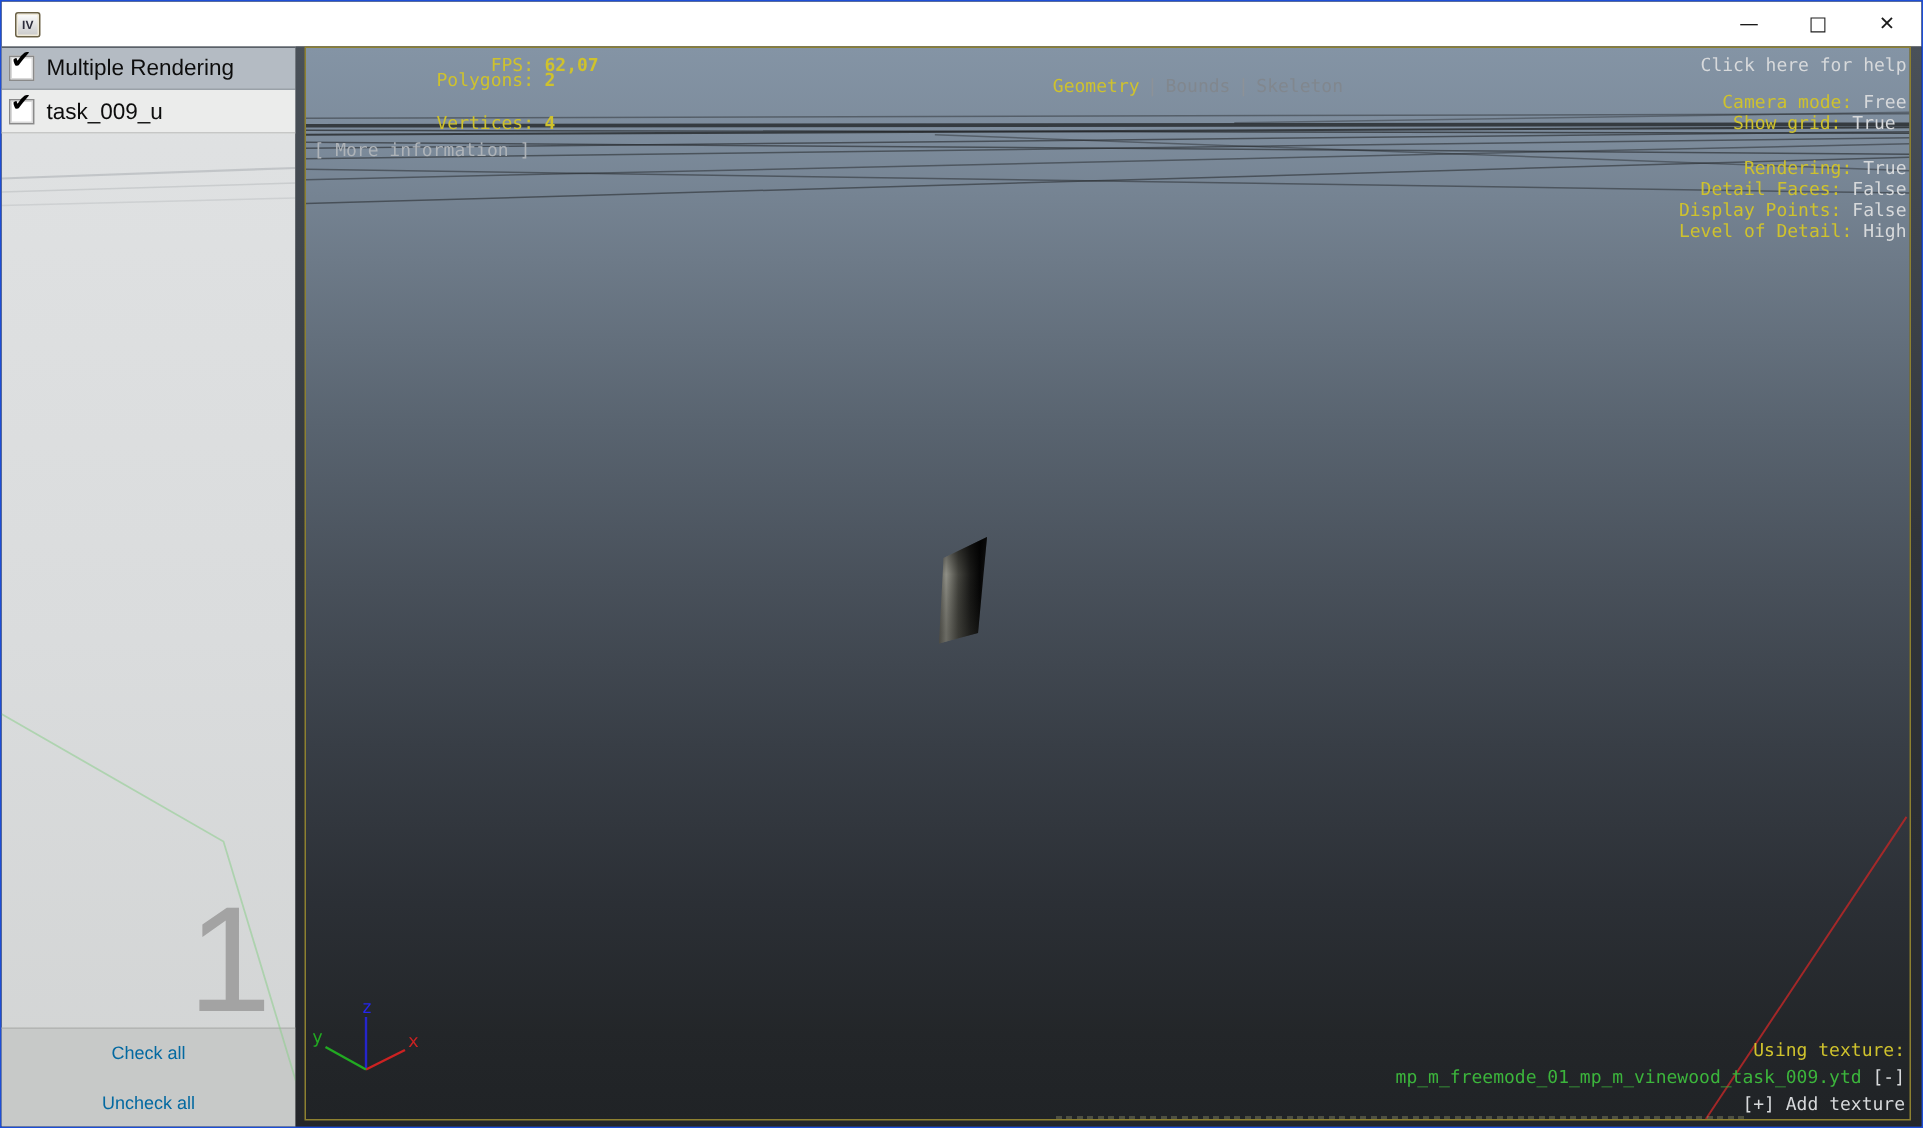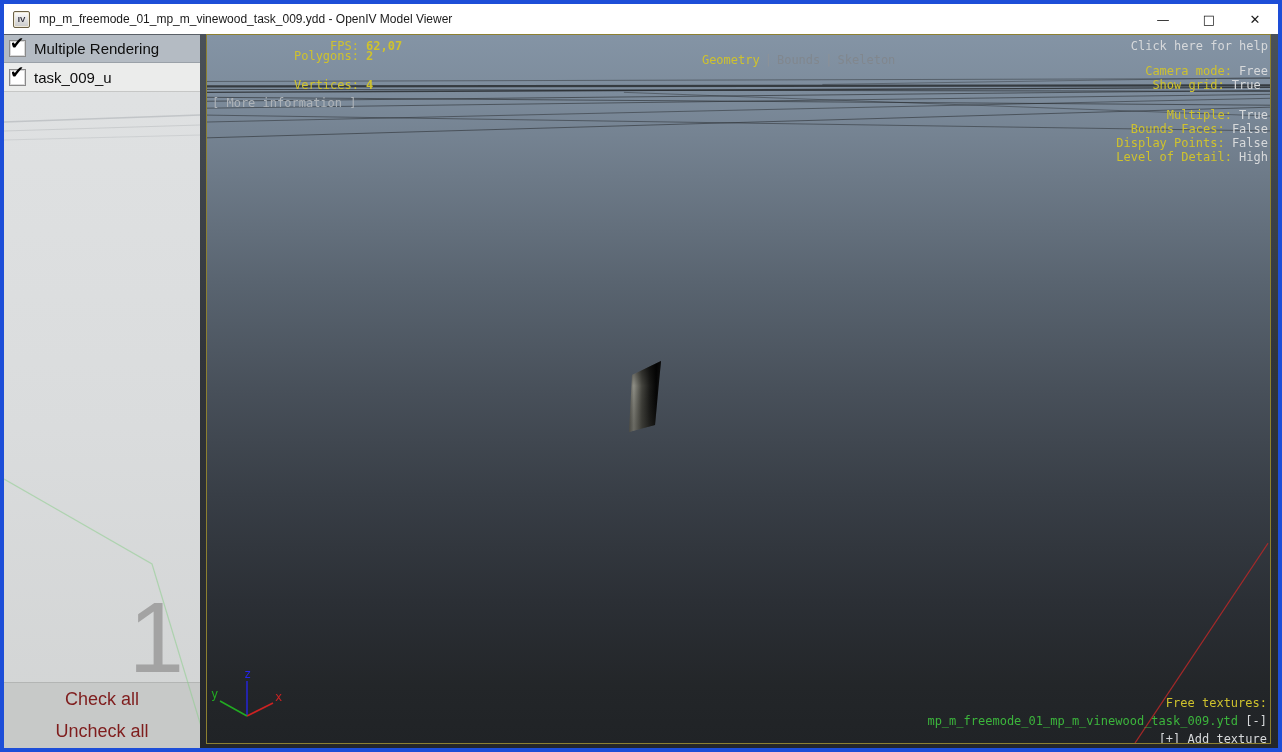--- a/index.html
+++ b/index.html
@@ -1,20 +1,20 @@
 <!DOCTYPE html>
 <html><head>
 <meta charset="utf-8">
 <style>
   * { margin:0; padding:0; box-sizing:border-box; }
   html,body { background:#111; }
   .window {
     position:relative; width:1282px; height:752px; overflow:hidden;
     font-family:"Liberation Sans", sans-serif; background:#26292d;
-    border:4px solid #1d4ed8;
+    border:1px solid #1d4ed8;
   }
   
   .titlebar {
     position:absolute; top:0; left:0; right:0; height:30px;
     background:#ffffff; display:flex; align-items:center;
   }
   .app-icon {
     width:17px; height:17px; margin-left:9px; border:1px solid #6b6146;
     border-radius:2px; background:linear-gradient(180deg,#fdfdfd,#c9c9c9);
     box-shadow:inset 0 0 0 1px #efe9d8;
@@ -54,21 +54,21 @@
   .watermark {
     position:absolute; right:16px; bottom:0px; font-size:100px; line-height:90px;
     color:#a3a3a3; font-weight:400;
   }
   .side-footer {
     height:66px; background:#c7c9c8; border-top:1px solid #b3b5b4;
     display:flex; flex-direction:column;
   }
   .side-footer .foot-btn {
     flex:1; display:flex; align-items:center; justify-content:center;
-    font-size:18px; color:#7f1d1d; cursor:default;
+    font-size:12px; color:#0369a1; cursor:default;
   }
   .side-deco { position:absolute; inset:0; pointer-events:none; }
   
   .main { flex:1; position:relative; background:linear-gradient(180deg,#4a5159 0%,#31353b 45%,#24262a 100%); }
   .viewport {
     position:absolute; left:6px; top:0; right:7px; bottom:4px;
     border:1px solid #8d8030; overflow:hidden;
     background:linear-gradient(180deg,
       #8494a5 0%, #7d8c9c 8%, #6d7a88 20%, #596470 35%,
       #48505a 50%, #383e46 65%, #2b2f35 80%, #232629 92%, #202326 100%);
@@ -109,21 +109,20 @@
 </style>
 </head>
 <body>
 
 <div class="window">
 
   <div class="titlebar">
     <div class="app-icon">
       <span>IV</span>
     </div>
-    <div class="title-text">mp_m_freemode_01_mp_m_vinewood_task_009.ydd - OpenIV Model Viewer</div>
     <div class="title-spacer"></div>
     <div class="win-btn">
         <span>—</span>
       </div>
     <div class="win-btn">
         <span>□</span>
       </div>
     <div class="win-btn">
         <span>✕</span>
       </div>
@@ -228,28 +227,28 @@
         </div>
 
         <div class="help">Click here for help</div>
 
         <div class="info-block cam-block">
           <div><span class="yellow">Camera mode:</span><span class="white"> </span><span class="white">Free</span></div>
           <div><span class="yellow">Show grid:</span><span class="white"> </span><span class="white">True</span></div>
         </div>
 
         <div class="info-block disp-block">
-          <div><span class="yellow">Multiple:</span><span class="white"> </span><span class="white">True</span></div>
-          <div><span class="yellow">Bounds Faces:</span><span class="white"> </span><span class="white">False</span></div>
+          <div><span class="yellow">Rendering:</span><span class="white"> </span><span class="white">True</span></div>
+          <div><span class="yellow">Detail Faces:</span><span class="white"> </span><span class="white">False</span></div>
           <div><span class="yellow">Display Points:</span><span class="white"> </span><span class="white">False</span></div>
           <div><span class="yellow">Level of Detail:</span><span class="white"> </span><span class="white">High</span></div>
         </div>
 
         <div class="textures">
-          <div class="yellow">Free textures:</div>
+          <div class="yellow">Using texture:</div>
           <div><span class="green">mp_m_freemode_01_mp_m_vinewood_task_009.ytd</span><span class="white"> </span><span class="white">[-]</span></div>
           <div class="white">[+] Add texture</div>
         </div>
 
         <div class="tiny-strip"></div>
       </div>
     </div>
   </div>
 </div>
 

